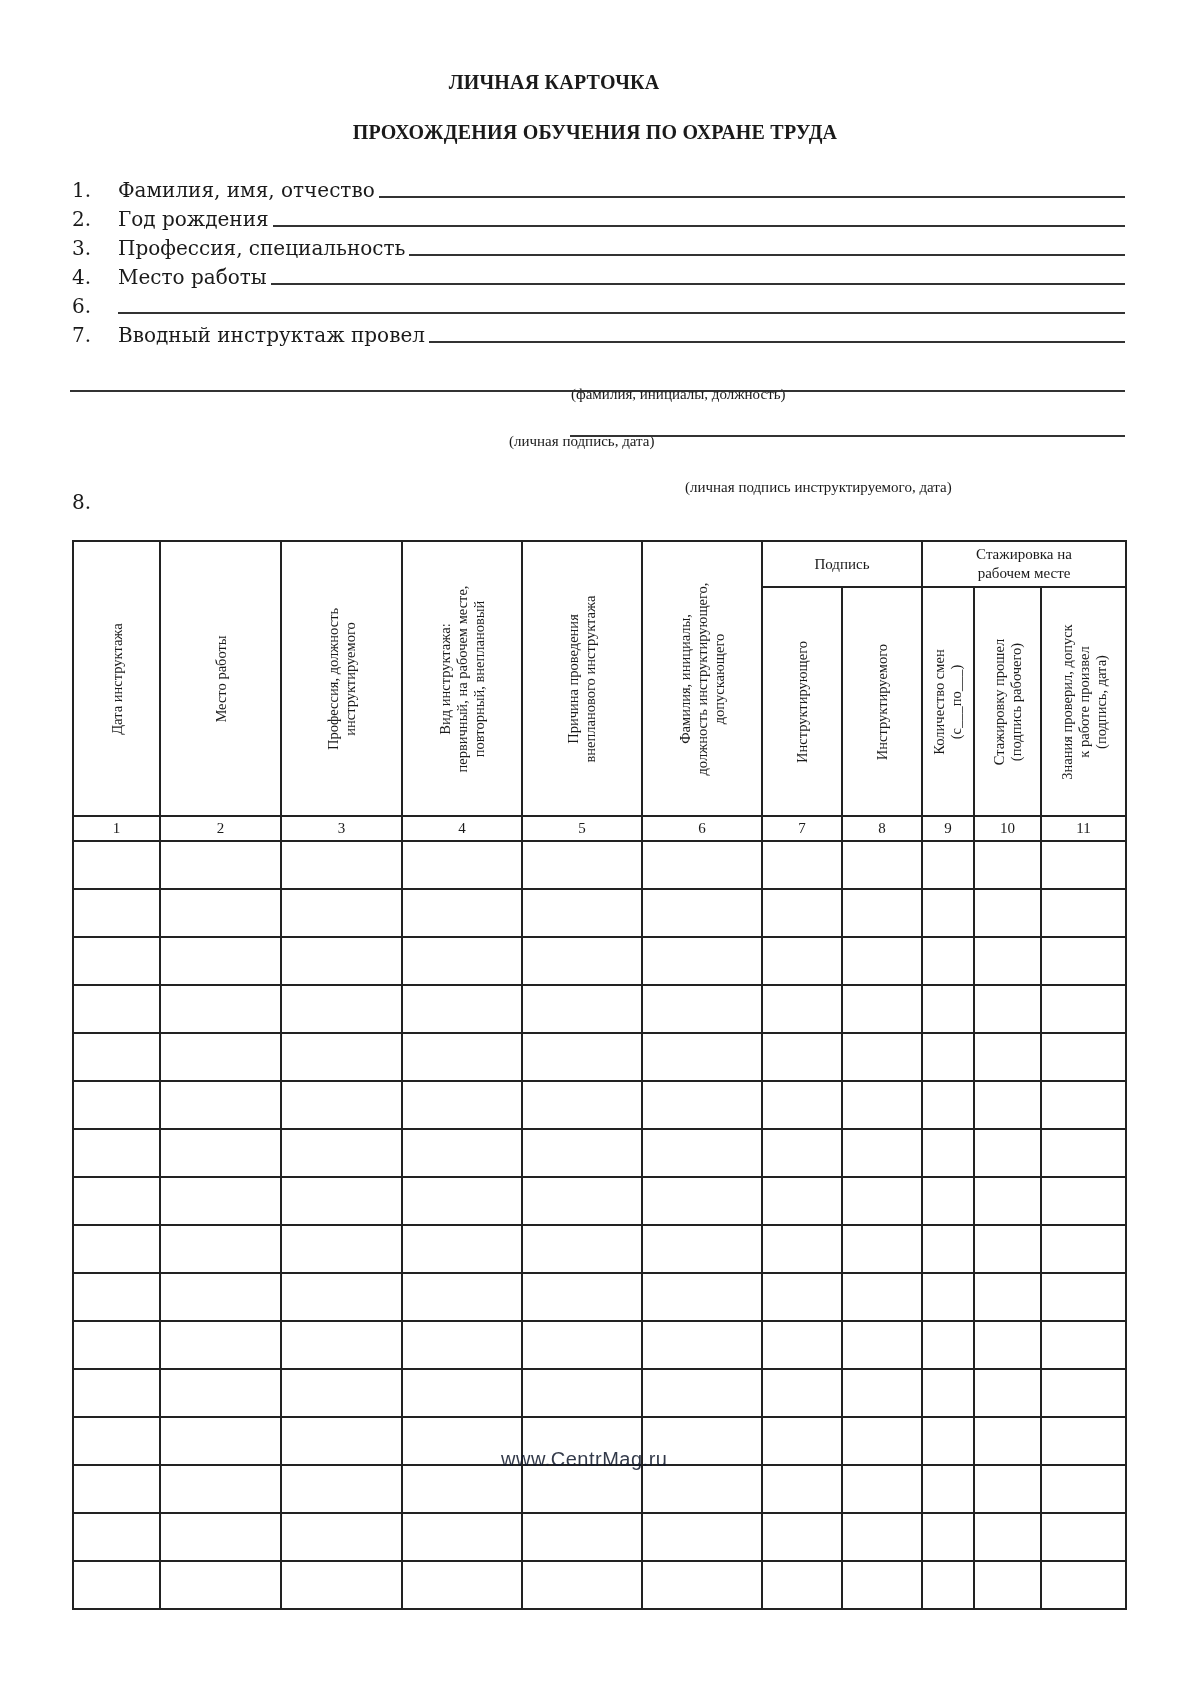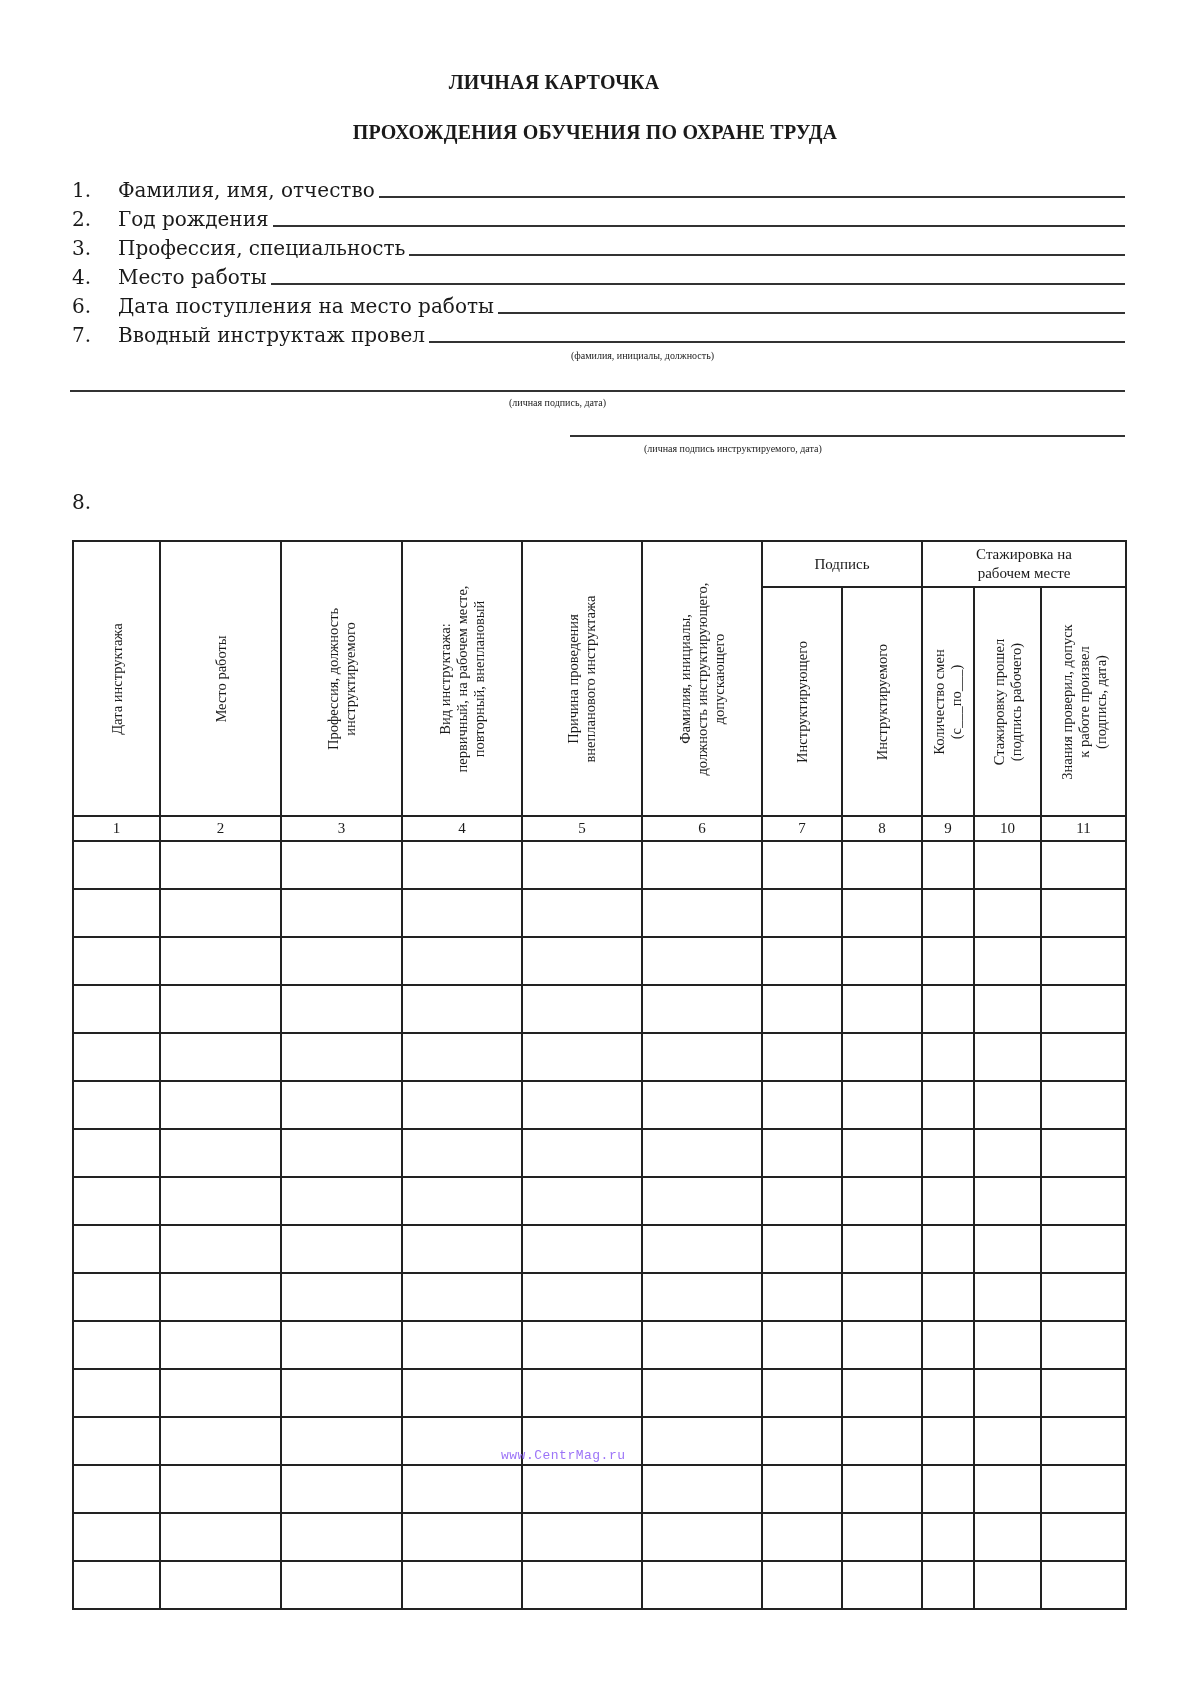--- a/index.html
+++ b/index.html
@@ -5,31 +5,31 @@
   html, body { margin: 0; padding: 0; background: #ffffff; }
   body { width: 1200px; height: 1697px; position: relative; overflow: hidden; color: #1a1a1a; font-family: "DejaVu Serif", "Liberation Serif", serif; }
   .title { position: absolute; left: 0; width: 1108px; text-align: center; font-family: "Liberation Serif", serif; font-weight: bold; font-size: 20px; letter-spacing: 0.2px; }
   .t1 { top: 71px; }
   .t2 { top: 121px; padding-left: 41px; }
   .field { position: absolute; left: 72px; width: 1053px; height: 26px; display: flex; align-items: flex-end; font-size: 20px; line-height: 22px; }
   .field .num { width: 46px; flex: 0 0 46px; }
   .field .lbl { flex: 0 0 auto; white-space: nowrap; padding-right: 4px; }
   .field .line { flex: 1 1 auto; border-bottom: 2px solid #333; height: 0; margin-bottom: 3px; }
   .hline { position: absolute; border-bottom: 2px solid #333; height: 0; }
-  .cap { position: absolute; font-family: "Liberation Serif", serif; font-size: 10px; white-space: nowrap; }
+  .cap { position: absolute; font-family: "Liberation Serif", serif; font-size: 15px; white-space: nowrap; margin-top: 36px; }
   .sec8 { position: absolute; left: 72px; top: 490px; font-size: 20px; display: flex; }
   .sec8 .num { width: 46px; }
   table.grid { position: absolute; left: 72px; top: 540px; border-collapse: collapse; table-layout: fixed; width: 1053px; font-family: "Liberation Serif", serif; }
   table.grid td, table.grid th { border: 2px solid #222; padding: 0; font-weight: normal; text-align: center; vertical-align: middle; }
   .vcell { position: relative; overflow: hidden; }
   .vtext { position: absolute; left: 50%; top: 50%; transform: translate(-50%, -50%) rotate(-90deg); white-space: pre; font-size: 14.5px; line-height: 17px; text-align: center; }
   .group { font-size: 15px; line-height: 19px; }
   .numrow td { height: 23px; font-size: 15px; }
   .datarow td { height: 46px; }
-  .watermark { position: absolute; left: 501px; top: 1448px; font-family: Liberation Mono, monospace; font-size: 13px; color: #8b5cf6; opacity: 0.85; letter-spacing: 0.5px; }
+  .watermark { position: absolute; left: 501px; top: 1448px; font-family: Liberation Sans, sans-serif; font-size: 20px; color: #0f172a; opacity: 0.85; letter-spacing: 0.5px; }
 </style>
 </head>
 <body>
 
 <div class="title t1">ЛИЧНАЯ КАРТОЧКА</div>
 <div class="title t2">ПРОХОЖДЕНИЯ ОБУЧЕНИЯ ПО ОХРАНЕ ТРУДА</div>
 
 <div class="field" style="top:175px">
   <span class="num">1.</span>
   <span class="lbl">Фамилия, имя, отчество</span>
@@ -45,34 +45,33 @@
   <span class="lbl">Профессия, специальность</span>
   <span class="line"></span>
 </div>
 <div class="field" style="top:262px">
   <span class="num">4.</span>
   <span class="lbl">Место работы</span>
   <span class="line"></span>
 </div>
 <div class="field" style="top:291px">
   <span class="num">6.</span>
-  <span class="lbl">Дата поступления на место работы</span>
   <span class="line"></span>
 </div>
 <div class="field" style="top:320px">
   <span class="num">7.</span>
   <span class="lbl">Вводный инструктаж провел</span>
   <span class="line"></span>
 </div>
 
 <div class="cap" style="left:571px; top:350px">(фамилия, инициалы, должность)</div>
 <div class="hline" style="left:70px; width:1055px; top:390px"></div>
 <div class="cap" style="left:509px; top:397px">(личная подпись, дата)</div>
 <div class="hline" style="left:570px; width:555px; top:435px"></div>
-<div class="cap" style="left:644px; top:443px">(личная подпись инструктируемого, дата)</div>
+<div class="cap" style="left:685px; top:443px">(личная подпись инструктируемого, дата)</div>
 
 <div class="sec8">
   <span class="num">8.</span>
 </div>
 
 <table class="grid">
   <colgroup>
     <col style="width:87px">
       <col style="width:121px">
       <col style="width:121px">

